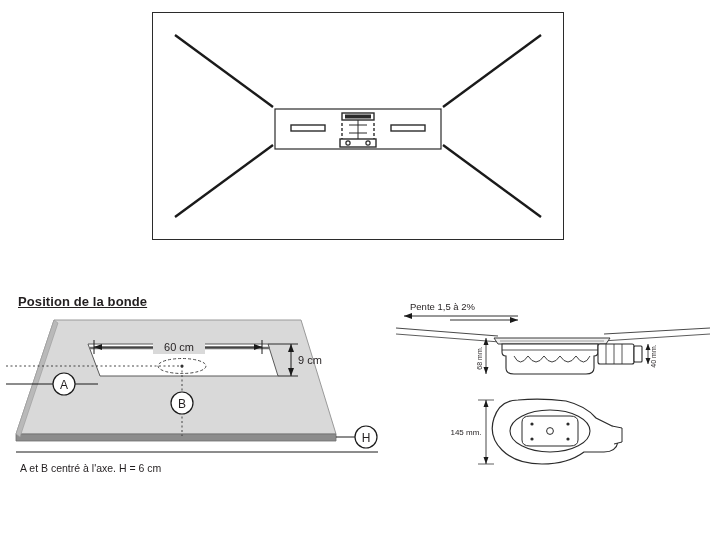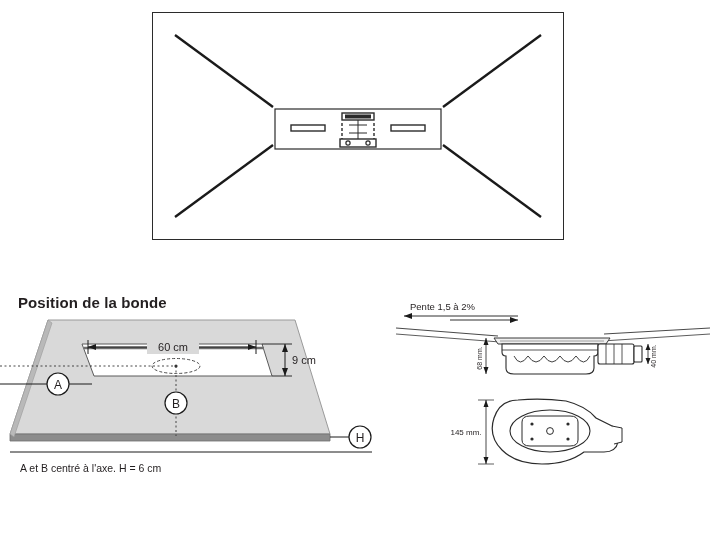--- a/index.html
+++ b/index.html
@@ -30,33 +30,34 @@
     height: 228px;
     border: 1px solid #2b2b2b;
     background: #ffffff;
     box-sizing: border-box;
   }
   .top-svg { display: block; }
 
   
   .section-title {
     position: absolute;
-    font-size: 15px;
+    font-size: 13px;
     font-weight: bold;
     color: #231f20;
     letter-spacing: 0.1px;
     white-space: nowrap;
+    text-decoration: underline;
   }
   #title-left  { left: 18px;  top: 294px; }
   #title-right { left: 398px; top: 292px; }
 
   
   .left-diagram {
     position: absolute;
-    left: 0;
+    left: 6px;
     top: 308px;
     width: 380px;
     height: 170px;
   }
   
   .right-diagram {
     position: absolute;
     left: 390px;
     top: 294px;
     width: 326px;

